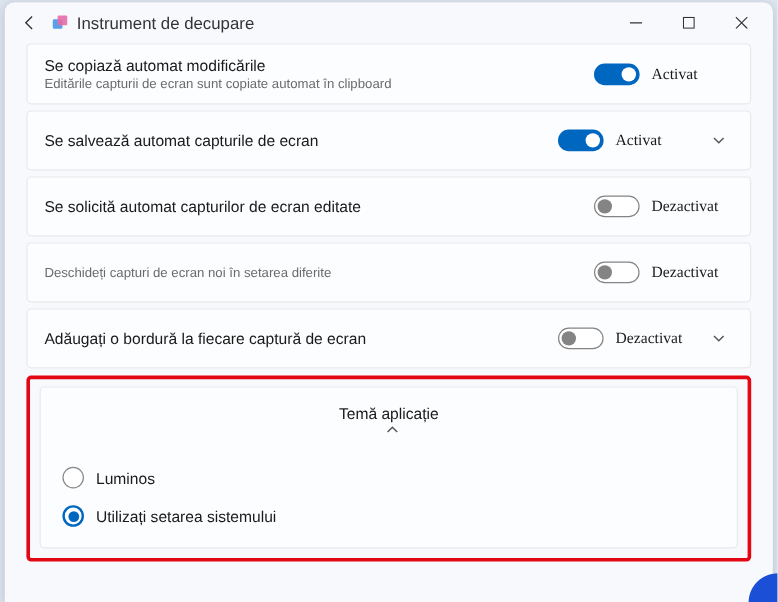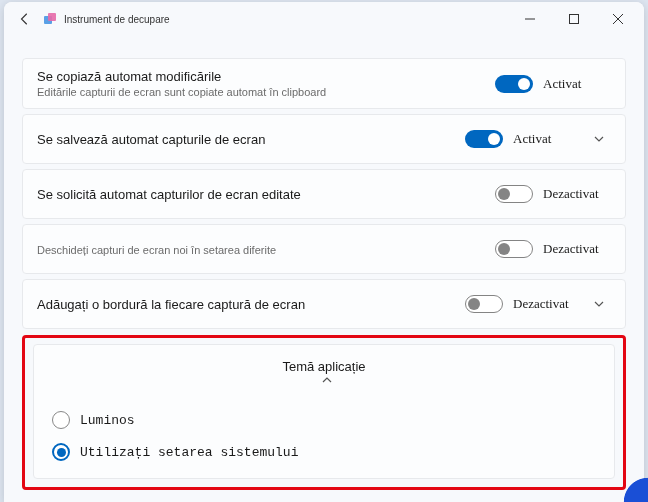--- a/index.html
+++ b/index.html
@@ -34,32 +34,31 @@
     width: 26px; height: 26px;
     display: flex; align-items: center; justify-content: center;
     color: #333;
     cursor: pointer;
   }
   .app-icon {
     width: 16px; height: 16px;
     margin: 0 6px 0 4px;
     display: flex; align-items: center; justify-content: center;
   }
-  .title { font-size: 10px; color: #333; flex: 1; }
+  .title { font-size: 14px; color: #333; flex: 1; }
   .win-controls { display: flex; }
   .win-btn {
     width: 44px; height: 30px;
     display: flex; align-items: center; justify-content: center;
     color: #333;
   }
   .content {
     flex: 1;
     overflow-y: auto;
     padding: 0 18px 17px 18px;
-    margin-top: 22px;
   }
   .row {
     background: #fcfdfe;
     border: 1px solid #e7e9ec;
     border-radius: 4px;
     padding: 10px 14px;
     margin-bottom: 5px;
     display: flex;
     align-items: center;
     min-height: 50px;
@@ -117,21 +116,20 @@
   }
   .exp-header .row-title { flex: 1; }
   .radio-list {
     padding: 4px 14px 10px 14px;
   }
   .radio-item {
     display: flex;
     align-items: center;
     padding: 7px 4px;
     gap: 10px;
-    font-family: Liberation Mono, monospace;
   }
   .radio {
     width: 18px; height: 18px;
     border-radius: 50%;
     border: 1px solid #888;
     display: flex; align-items: center; justify-content: center;
     background: #fff;
   }
   .radio.sel { border: 2px solid #0067c0; }
   .radio.sel::after {

